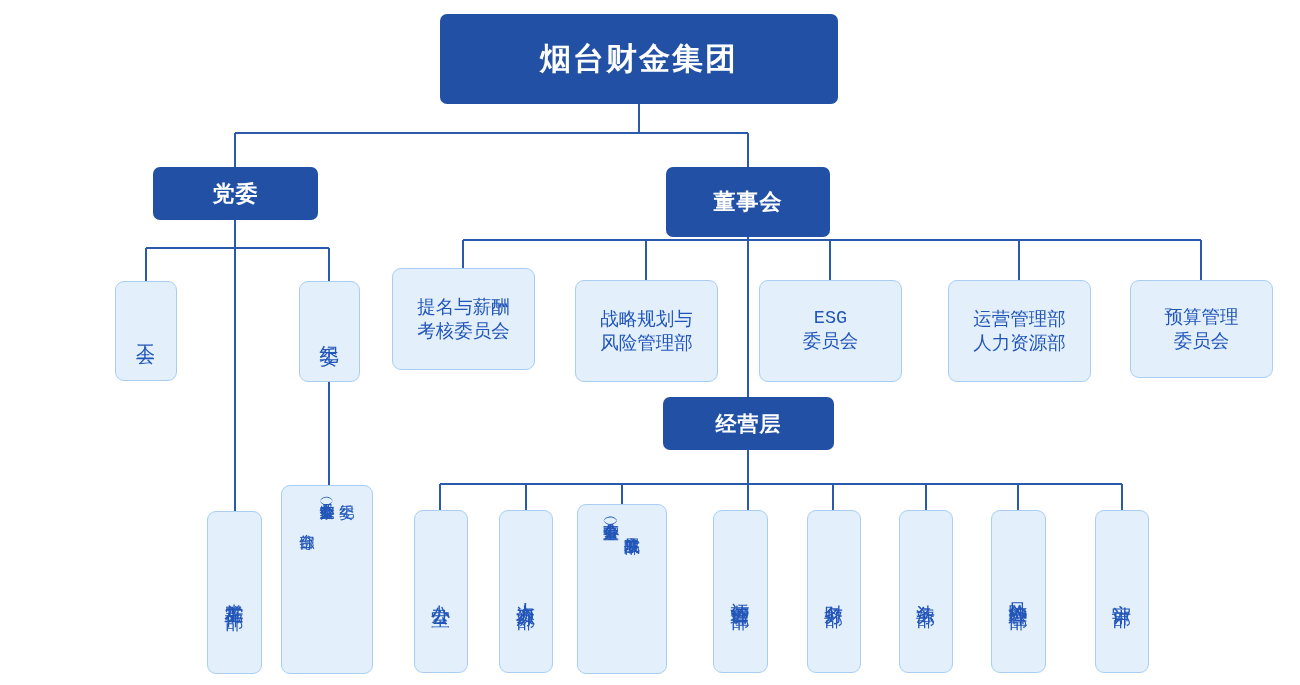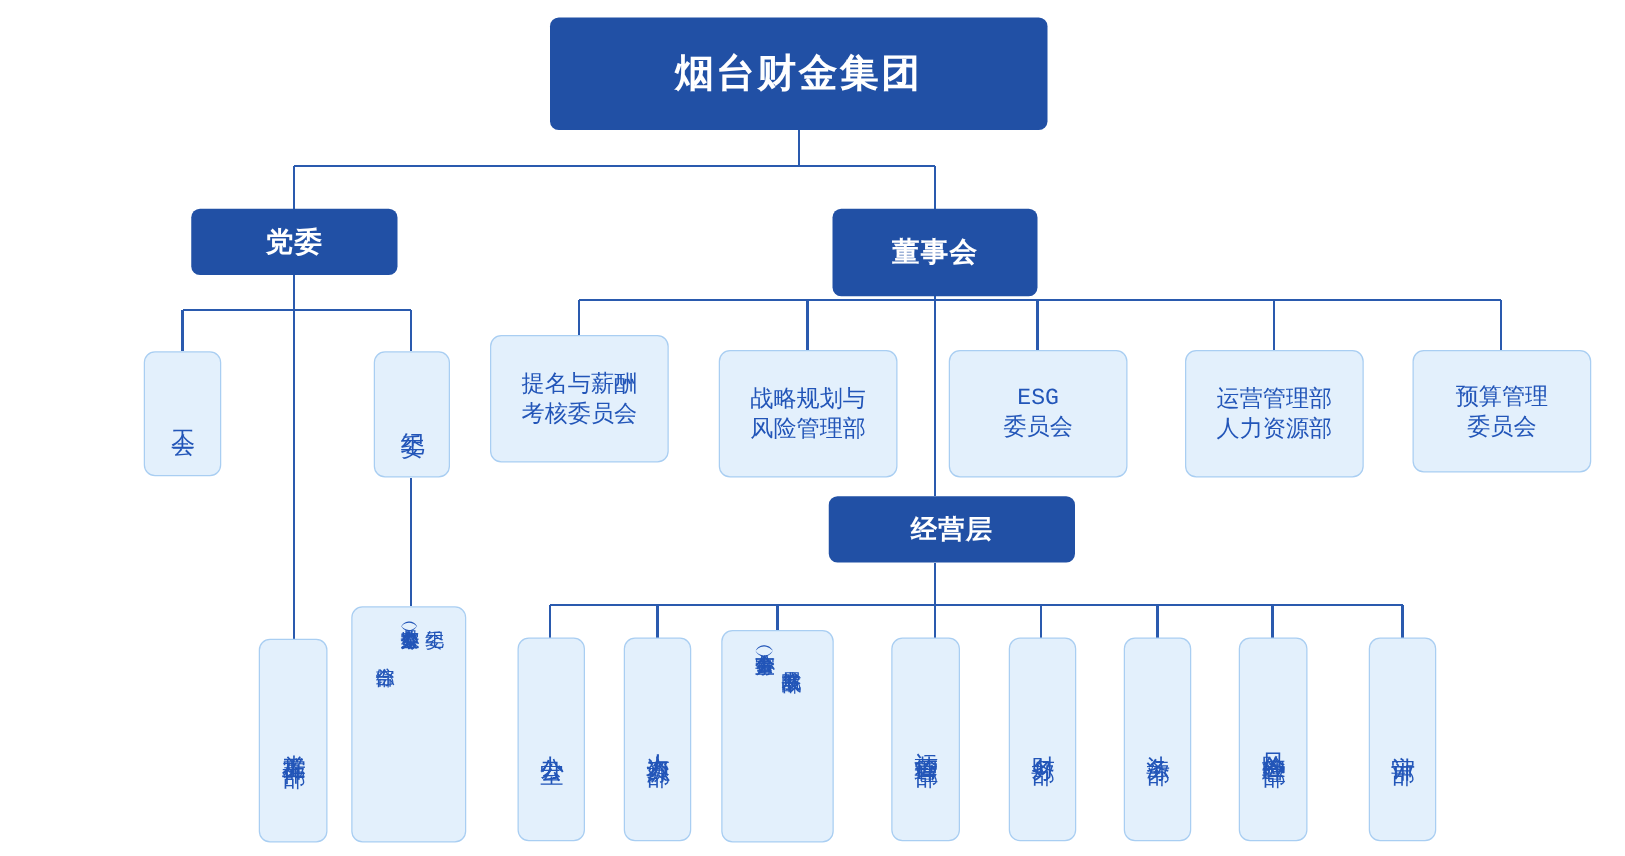--- a/index.html
+++ b/index.html
@@ -153,21 +153,21 @@
     </div>
   </div>
 
   <div class="node light committee" style="left:1130px; top:280px; width:143px; height:98px;">
     <div>
       <div>预算管理</div>
       <div>委员会</div>
     </div>
   </div>
 
-  <div class="node dark mgmt" style="left:663px; top:397px; width:197px; height:53px;">经营层</div>
+  <div class="node dark mgmt" style="left:663px; top:397px; width:171px; height:53px;">经营层</div>
 
   <div class="node light vert" style="left:414px; top:510px; width:54px; height:163px;">办公室</div>
 
   <div class="node light vert" style="left:499px; top:510px; width:54px; height:163px;">人力资源部</div>
 
   <div class="node light" style="left:577px; top:504px; width:90px; height:170px; flex-direction:row-reverse; align-items:flex-start; justify-content:center; padding-top:6px;">
     <span style="writing-mode:vertical-rl; text-orientation:upright; font-size:16px; letter-spacing:0px; margin-top:14px;">战略发展部</span>
     <span style="writing-mode:vertical-rl; text-orientation:upright; font-size:16px; letter-spacing:0px;">（董事会办公室）</span>
   </div>
 

